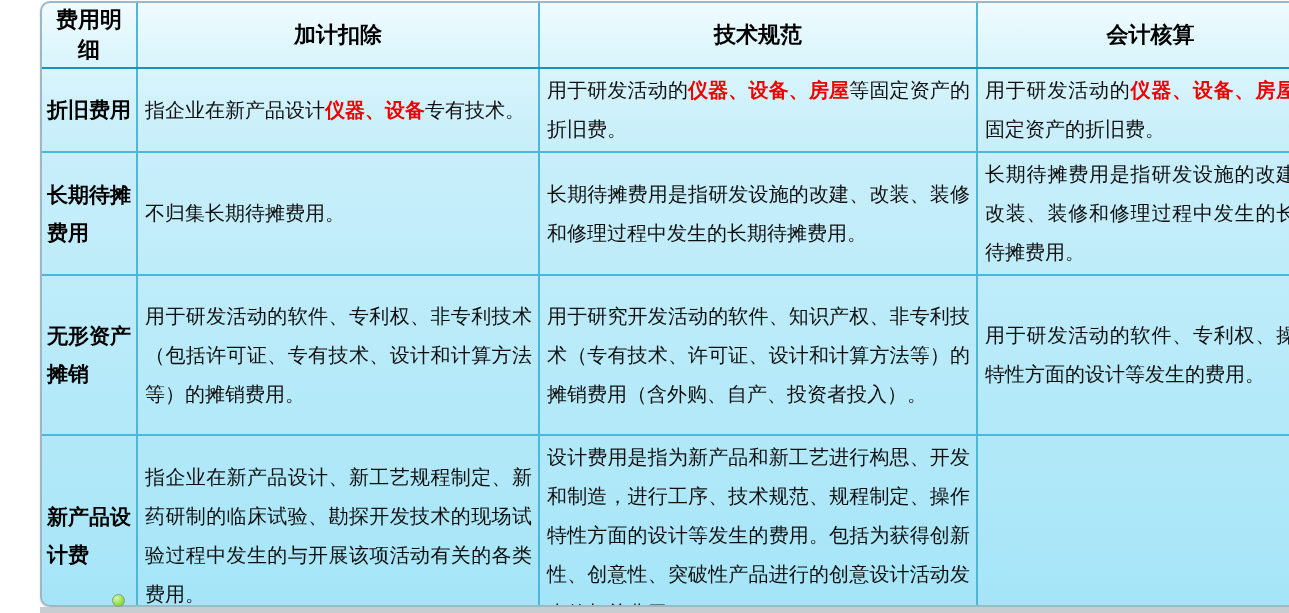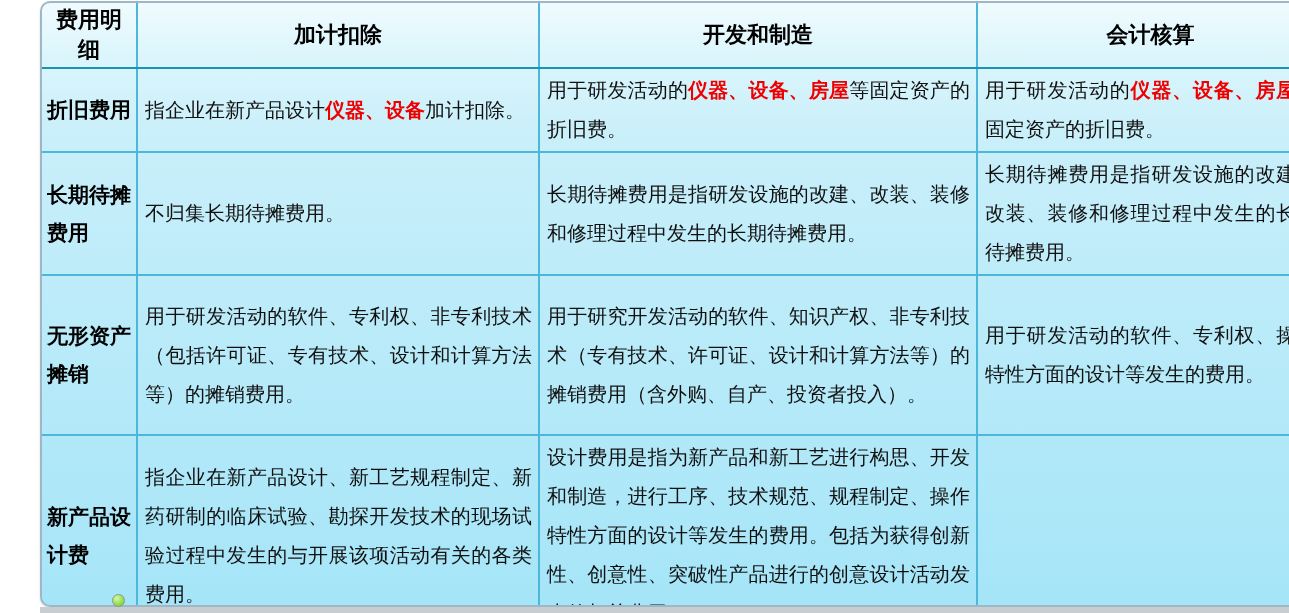--- a/index.html
+++ b/index.html
@@ -120,28 +120,28 @@
       <colgroup>
         <col class="c1">
           <col class="c2">
           <col class="c3">
           <col class="c4">
       </colgroup>
       <thead>
         <tr id="header-row">
             <th>费用明细</th>
             <th>加计扣除</th>
-            <th>开发和制造</th>
+            <th>技术规范</th>
             <th>会计核算</th>
           </tr>
       </thead>
       <tbody id="body-rows">
           <tr>
             <th class="rowlabel">折旧费用</th>
-            <td><span>指企业在新产品设计</span><span class="hl">仪器、设备</span><span>加计扣除。</span></td>
+            <td><span>指企业在新产品设计</span><span class="hl">仪器、设备</span><span>专有技术。</span></td>
             <td><span>用于研发活动的</span><span class="hl">仪器、设备、房屋</span><span>等固定资产的折旧费。</span></td>
             <td><span>用于研发活动的</span><span class="hl">仪器、设备、房屋</span><span>等固定资产的折旧费。</span></td>
           </tr>
           <tr>
             <th class="rowlabel">长期待摊费用</th>
             <td><span>不归集长期待摊费用。</span></td>
             <td><span>长期待摊费用是指研发设施的改建、改装、装修和修理过程中发生的长期待摊费用。</span></td>
             <td><span>长期待摊费用是指研发设施的改建、改装、装修和修理过程中发生的长期待摊费用。</span></td>
           </tr>
           <tr>

